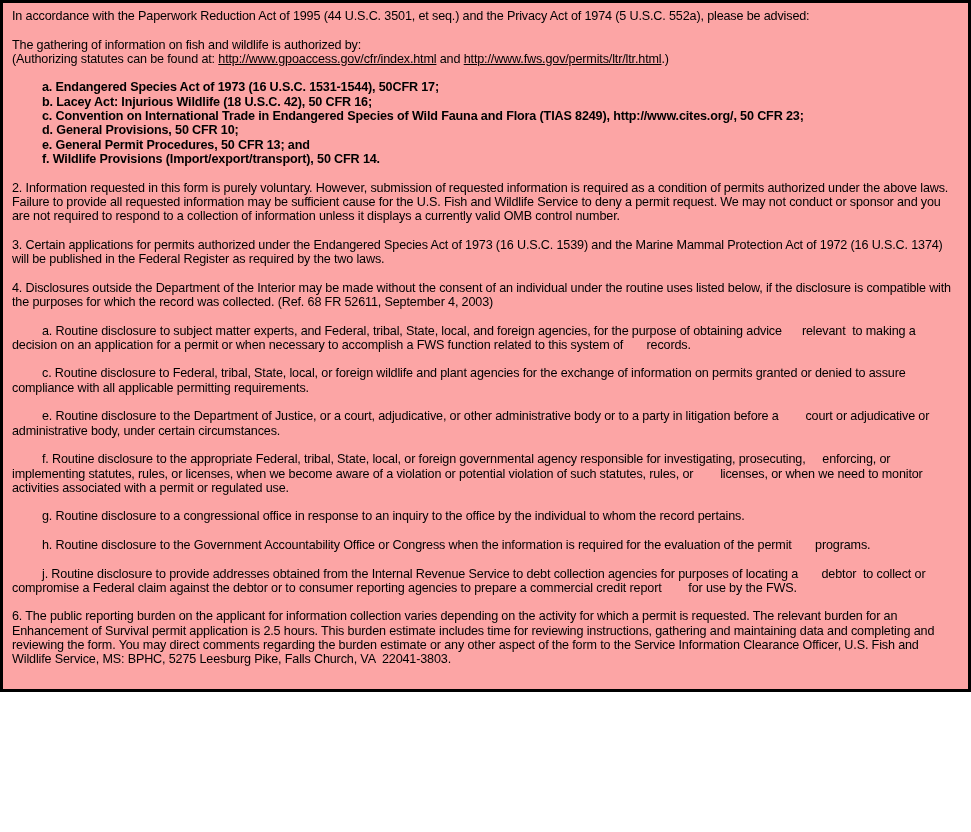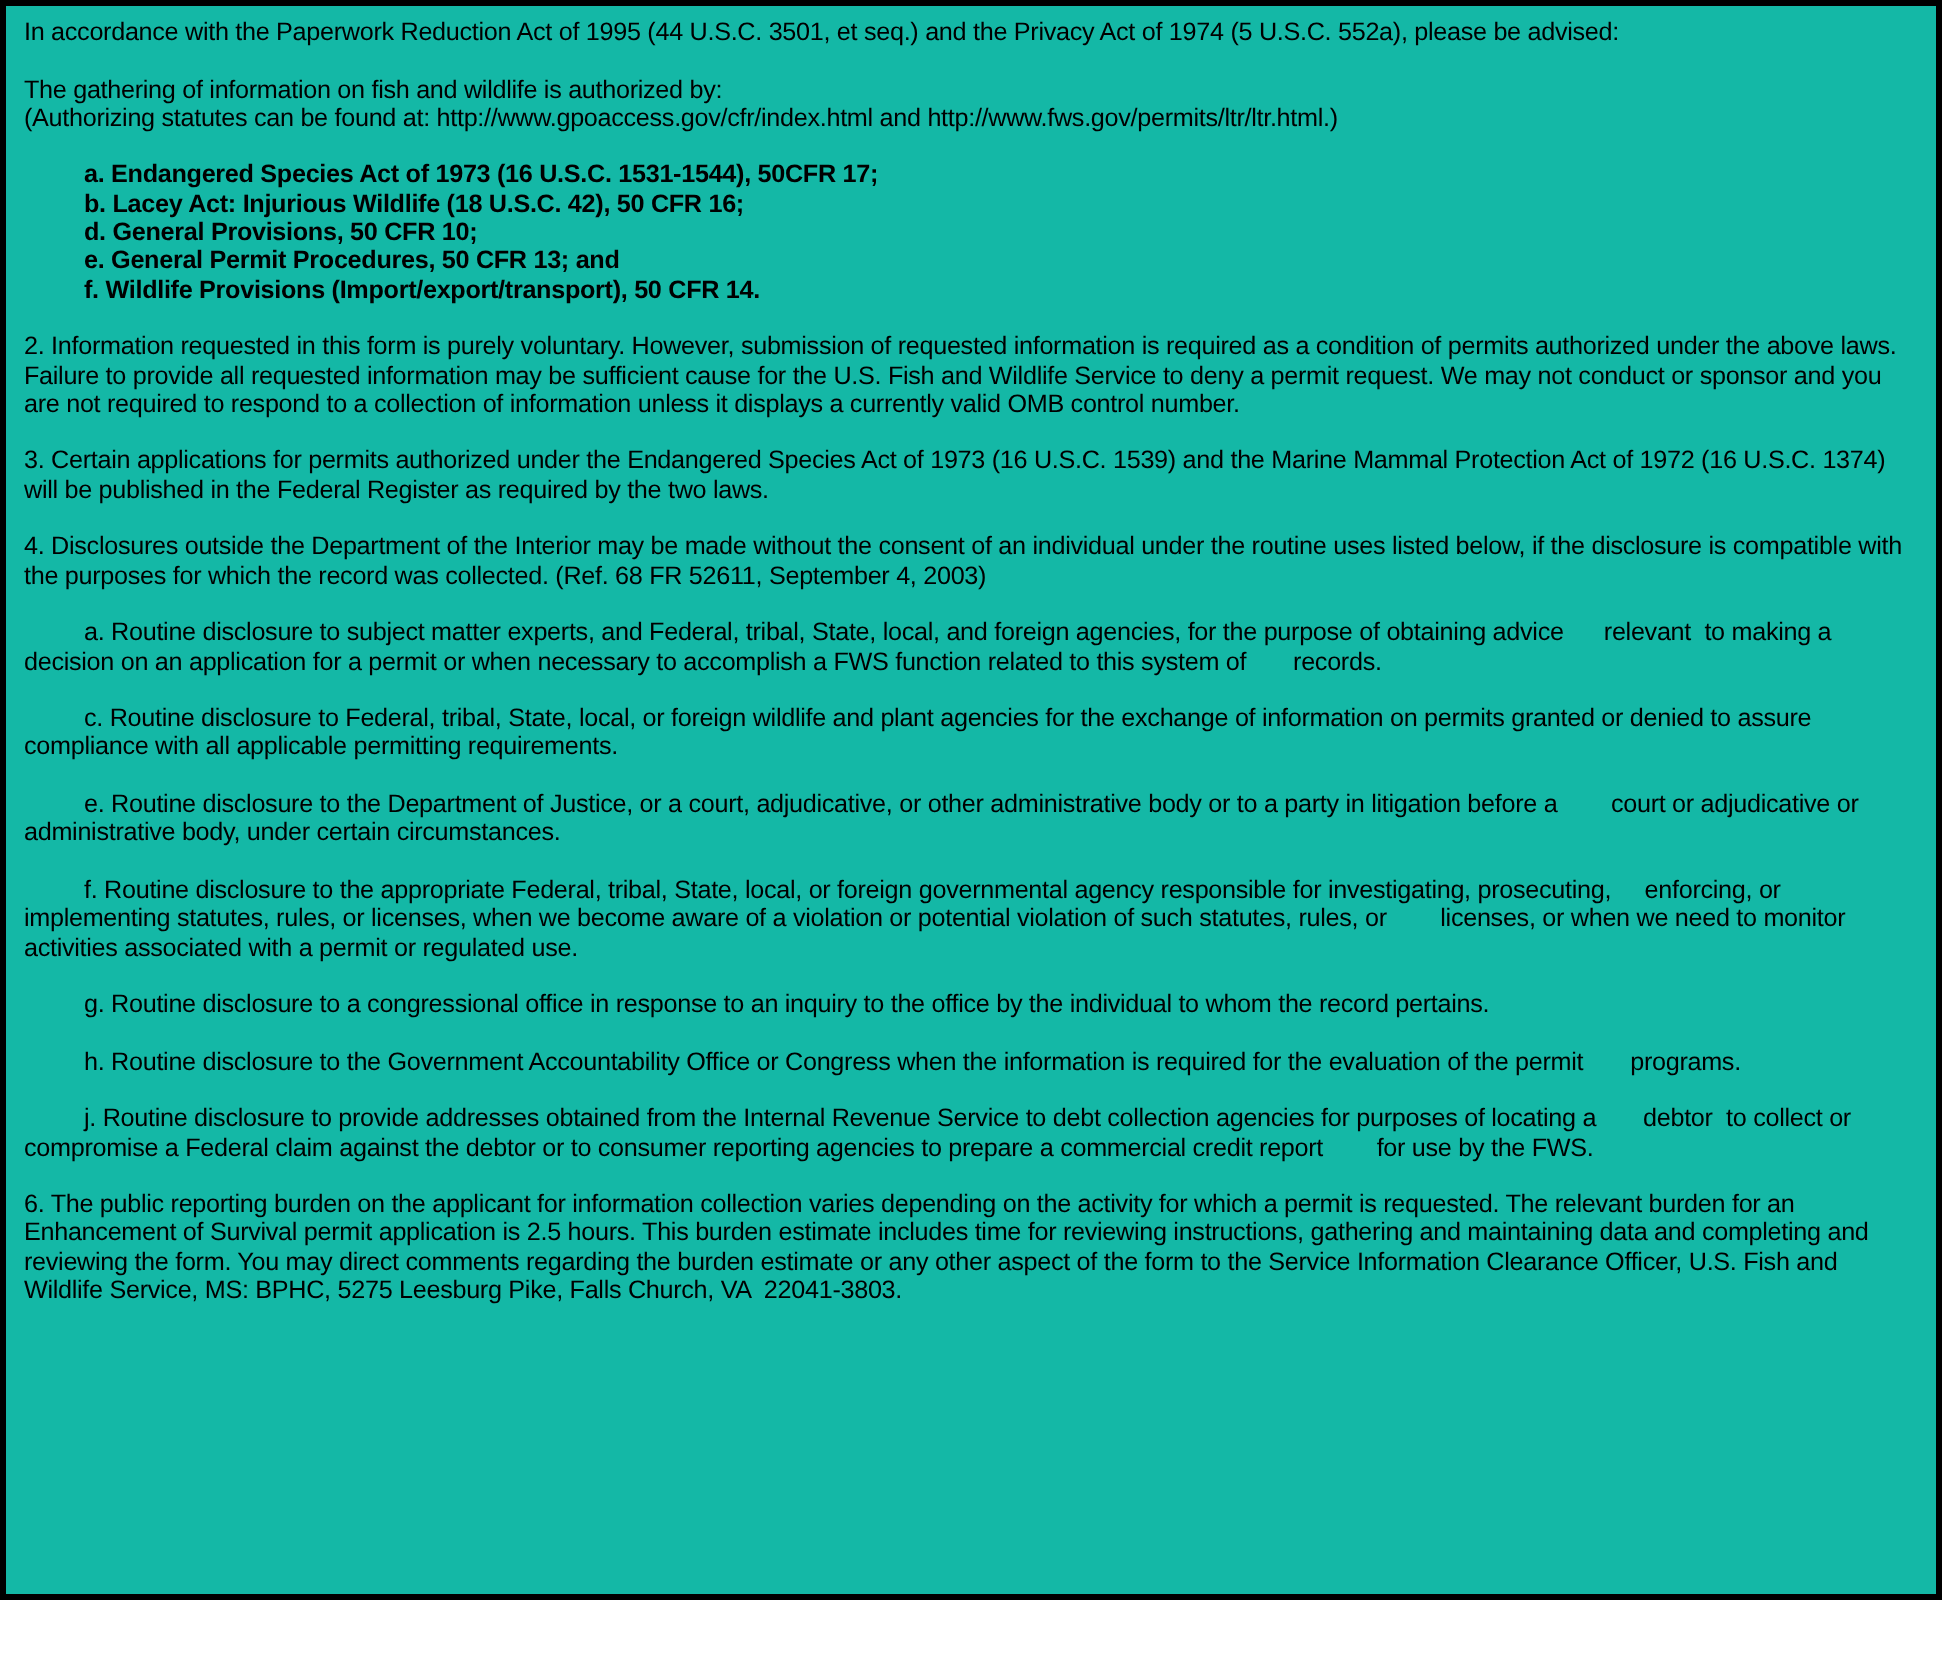--- a/index.html
+++ b/index.html
@@ -2,23 +2,23 @@
 <html><head>
 <meta charset="utf-8">
 <style>
   html, body {
     margin: 0;
     padding: 0;
     background: #ffffff;
   }
   .page {
     width: 971px;
-    height: 800px;
+    height: 692px;
     box-sizing: border-box;
-    background: #14b8a6;
+    background: #fca5a5;
     border: 3px solid #000000;
     padding: 6px 8px 6px 9px;
     overflow: hidden;
     font-family: "Liberation Sans", "DejaVu Sans", sans-serif;
     font-size: 12.6px;
     line-height: 14.3px;
     letter-spacing: -0.15px;
     color: #000000;
   }
   .para {
@@ -30,33 +30,35 @@
   }
   .para.statute {
     padding-left: 30px;
     font-weight: bold;
   }
   .para.routine {
     text-indent: 30px;
   }
   .link {
     color: #000000;
+    text-decoration: underline;
     cursor: pointer;
   }
 </style>
 </head>
 <body>
 
 <div class="page">
   <div id="doc-body">
       <div class="para normal"><span>In accordance with the Paperwork Reduction Act of 1995 (44 U.S.C. 3501, et seq.) and the Privacy Act of 1974 (5 U.S.C. 552a), please be advised:</span></div>
       <div class="para normal"><span>The gathering of information on fish and wildlife is authorized by:
 (Authorizing statutes can be found at: </span><span class="link">http://www.gpoaccess.gov/cfr/index.html</span><span> and </span><span class="link">http://www.fws.gov/permits/ltr/ltr.html</span><span>.)</span></div>
       <div class="para statute tight"><span>a. Endangered Species Act of 1973 (16 U.S.C. 1531-1544), 50CFR 17;</span></div>
       <div class="para statute tight"><span>b. Lacey Act: Injurious Wildlife (18 U.S.C. 42), 50 CFR 16;</span></div>
+      <div class="para statute tight"><span>c. Convention on International Trade in Endangered Species of Wild Fauna and Flora (TIAS 8249), http://www.cites.org/, 50 CFR 23;</span></div>
       <div class="para statute tight"><span>d. General Provisions, 50 CFR 10;</span></div>
       <div class="para statute tight"><span>e. General Permit Procedures, 50 CFR 13; and</span></div>
       <div class="para statute"><span>f. Wildlife Provisions (Import/export/transport), 50 CFR 14.</span></div>
       <div class="para normal"><span>2. Information requested in this form is purely voluntary. However, submission of requested information is required as a condition of permits authorized under the above laws. Failure to provide all requested information may be sufficient cause for the U.S. Fish and Wildlife Service to deny a permit request. We may not conduct or sponsor and you are not required to respond to a collection of information unless it displays a currently valid OMB control number.</span></div>
       <div class="para normal"><span>3. Certain applications for permits authorized under the Endangered Species Act of 1973 (16 U.S.C. 1539) and the Marine Mammal Protection Act of 1972 (16 U.S.C. 1374) will be published in the Federal Register as required by the two laws.</span></div>
       <div class="para normal"><span>4. Disclosures outside the Department of the Interior may be made without the consent of an individual under the routine uses listed below, if the disclosure is compatible with the purposes for which the record was collected. (Ref. 68 FR 52611, September 4, 2003)</span></div>
       <div class="para routine"><span>a. Routine disclosure to subject matter experts, and Federal, tribal, State, local, and foreign agencies, for the purpose of obtaining advice      relevant  to making a decision on an application for a permit or when necessary to accomplish a FWS function related to this system of       records.</span></div>
       <div class="para routine"><span>c. Routine disclosure to Federal, tribal, State, local, or foreign wildlife and plant agencies for the exchange of information on permits granted or denied to assure compliance with all applicable permitting requirements.</span></div>
       <div class="para routine"><span>e. Routine disclosure to the Department of Justice, or a court, adjudicative, or other administrative body or to a party in litigation before a        court or adjudicative or administrative body, under certain circumstances.</span></div>
       <div class="para routine"><span>f. Routine disclosure to the appropriate Federal, tribal, State, local, or foreign governmental agency responsible for investigating, prosecuting,     enforcing, or implementing statutes, rules, or licenses, when we become aware of a violation or potential violation of such statutes, rules, or        licenses, or when we need to monitor activities associated with a permit or regulated use.</span></div>

